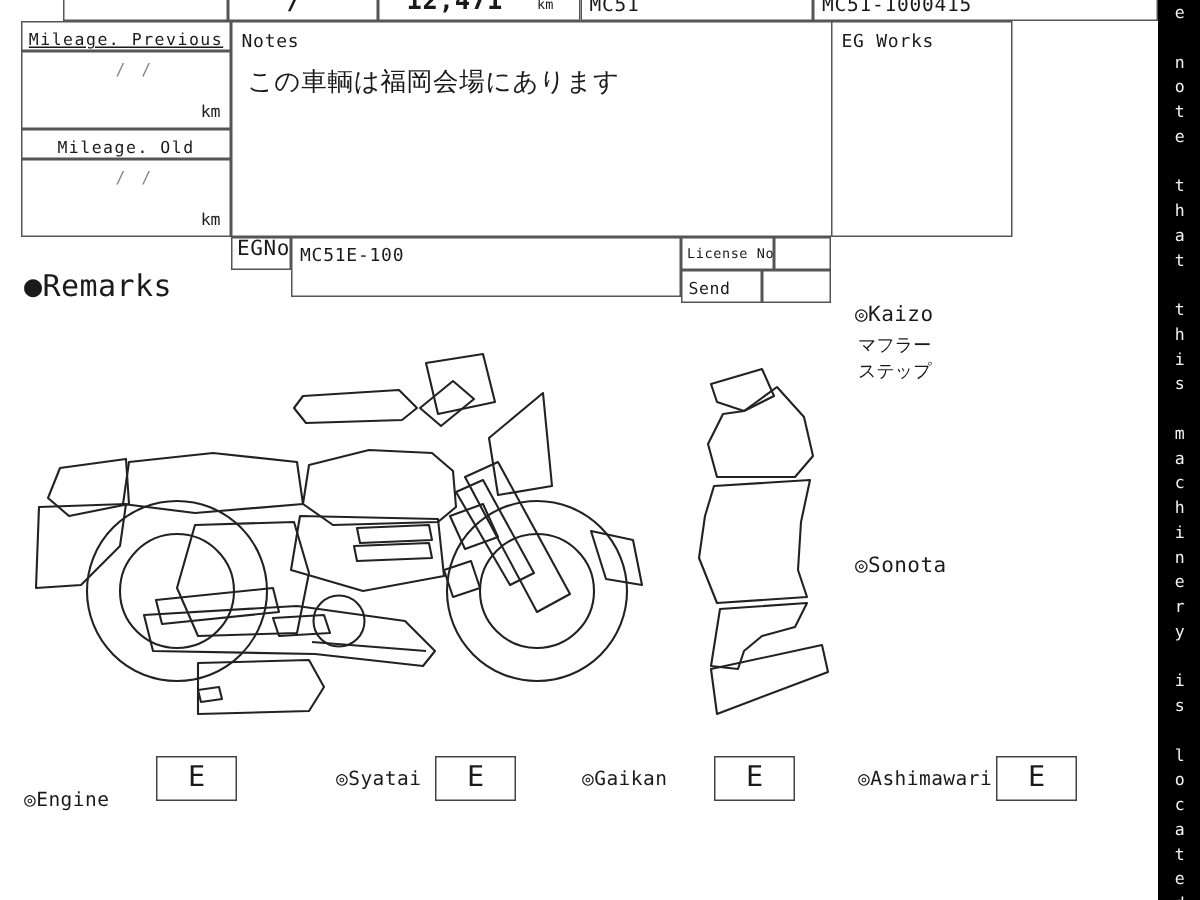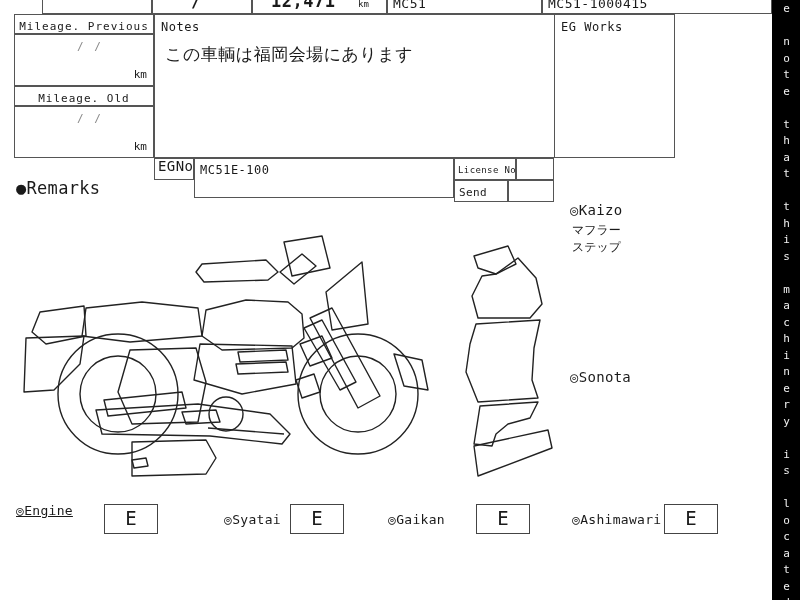--- a/index.html
+++ b/index.html
@@ -69,21 +69,21 @@
       <span class="txt unitkm" style="left:105px;bottom:4px;">km</span>
     </div>
     <div class="cell" style="left:387px;width:155px;">
       <span class="txt code" style="left:5px;">MC51</span>
     </div>
     <div class="cell" style="left:542px;width:230px;">
       <span class="txt code" style="left:5px;">MC51-1000415</span>
     </div>
   </div>
 
-  <div class="bx" style="left:14px;top:14px;width:140px;height:20px;">
+  <div class="bx" style="left:14px;top:14px;width:140px;height:20px;text-decoration:underline;">
     <div class="mlabel" style="margin-top:5px;">Mileage. Previous</div>
   </div>
   <div class="bx" style="left:14px;top:34px;width:140px;height:52px;">
     <span class="dateph" style="left:62px;top:5px;">/   /</span>
     <span class="kmr" style="top:33px;">km</span>
   </div>
 
   <div class="bx" style="left:14px;top:86px;width:140px;height:20px;">
     <div class="mlabel" style="margin-top:5px;">Mileage. Old</div>
   </div>
@@ -111,21 +111,21 @@
 
   <div class="bx" style="left:454px;top:158px;width:62px;height:22px;">
     <span class="lbl" style="left:3px;top:7px;font-size:9px;">License No.</span>
   </div>
   <div class="bx" style="left:516px;top:158px;width:38px;height:22px;"></div>
   <div class="bx" style="left:454px;top:180px;width:54px;height:22px;padding-left:36px;">
     <span class="lbl" style="left:4px;top:6px;font-size:11px;">Send</span>
   </div>
   <div class="bx" style="left:508px;top:180px;width:46px;height:22px;"></div>
 
-  <div class="lbl mark" style="left:16px;top:180px;font-size:17px;">●Remarks</div>
+  <div class="lbl mark" style="left:16px;top:180px;font-size:20px;">●Remarks</div>
 
   <div class="lbl mark" style="left:570px;top:203px;font-size:14px;">◎Kaizo</div>
   <div class="lbl jpk" style="left:572px;top:224px;">マフラー</div>
   <div class="lbl jpk" style="left:572px;top:241px;">ステップ</div>
 
   <div class="lbl mark" style="left:570px;top:370px;font-size:14px;">◎Sonota</div>
 
   <div style="position:absolute;left:10px;top:232px;width:440px;height:260px;">
     <svg viewBox="0 0 440 260" width="440" height="260" fill="none" stroke="#222" stroke-width="1.4" stroke-linejoin="round">
 
@@ -190,21 +190,21 @@
       <path d="M44 42 L66 26 L84 46 L90 72 L78 86 L26 86 L20 64 L30 44 Z"></path>
 
       <path d="M24 92 L88 88 L82 116 L80 148 L86 166 L26 170 L14 140 L18 112 Z"></path>
 
       <path d="M28 174 L86 170 L78 186 L56 192 L44 202 L40 214 L22 212 Z"></path>
 
       <path d="M22 214 L96 198 L100 216 L26 244 Z"></path>
     </svg>
   </div>
 
-  <div class="gradelbl" style="left:16px;top:503px;text-decoration:underline;">◎Engine</div>
+  <div class="gradelbl" style="left:16px;top:526px;">◎Engine</div>
   <div class="gradebox" style="left:104px;top:504px;width:54px;height:30px;">E</div>
 
   <div class="gradelbl" style="left:204px;top:512px;margin-left:20px;">◎Syatai</div>
   <div class="gradebox" style="left:290px;top:504px;width:54px;height:30px;">E</div>
 
   <div class="gradelbl" style="left:388px;top:512px;text-align:center;">◎Gaikan</div>
   <div class="gradebox" style="left:476px;top:504px;width:54px;height:30px;">E</div>
 
   <div class="gradelbl" style="left:572px;top:512px;">◎Ashimawari</div>
   <div class="gradebox" style="left:664px;top:504px;width:54px;height:30px;">E</div>

